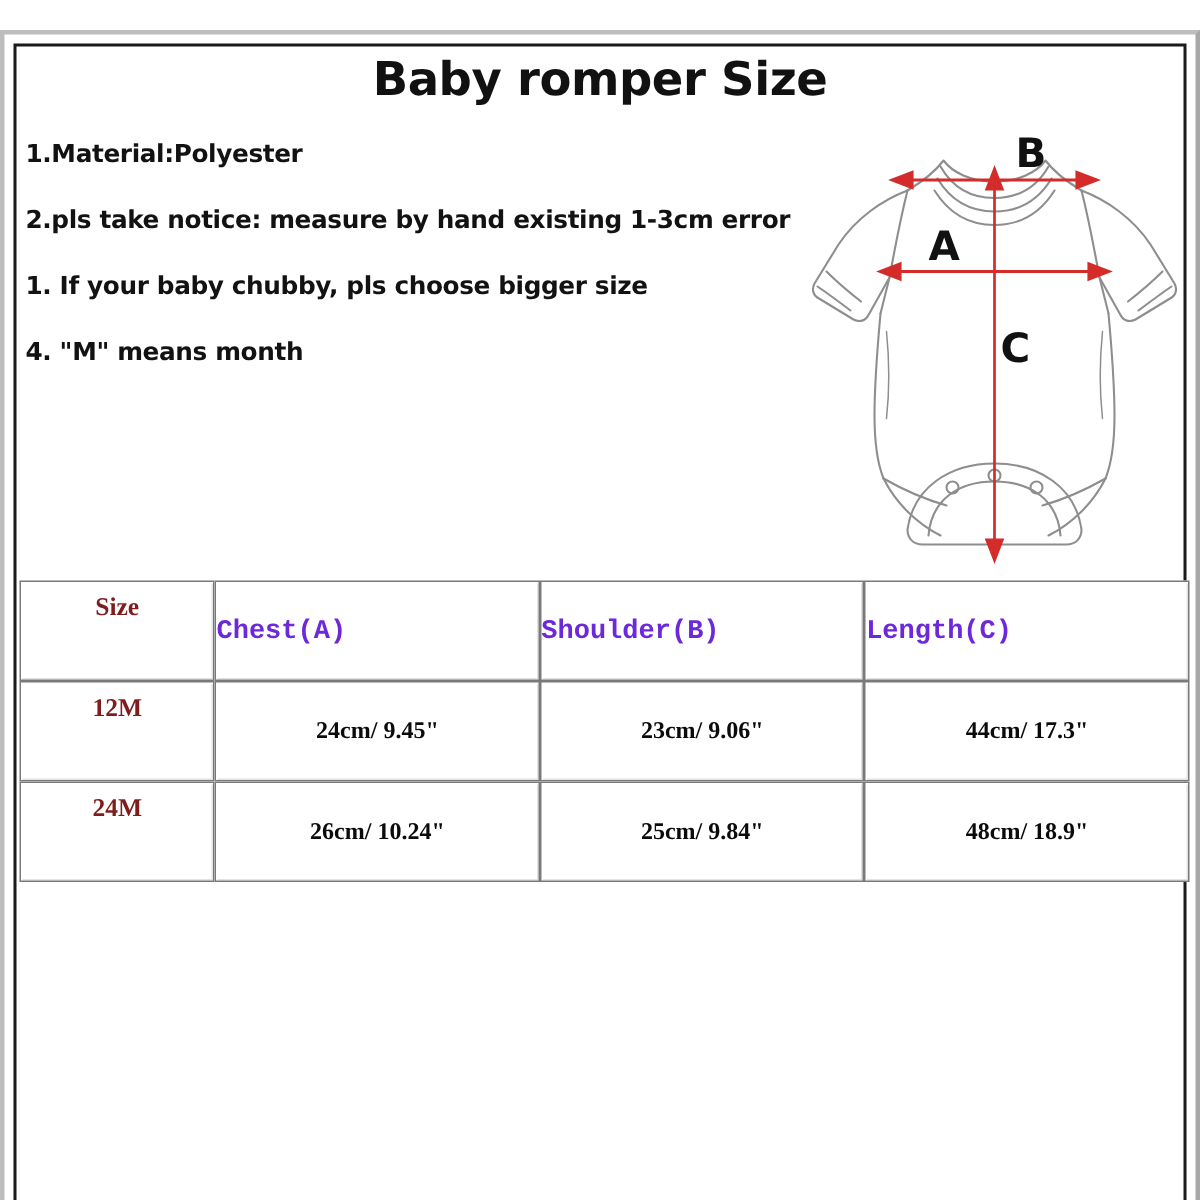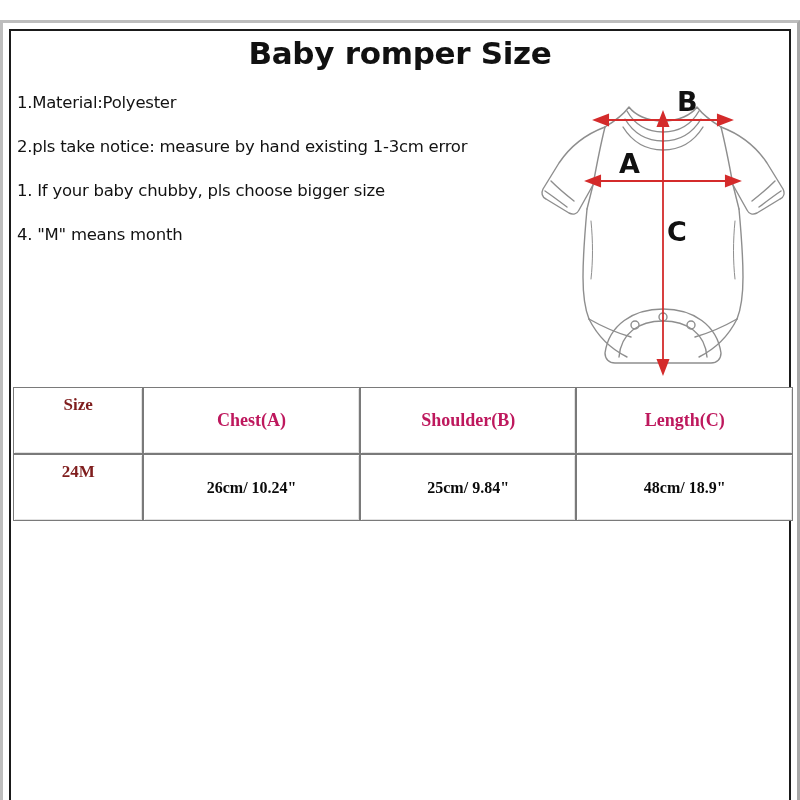--- a/index.html
+++ b/index.html
@@ -52,21 +52,21 @@
 
   
   #notes {
     position: absolute;
     left: 14px;
     top: 70px;
     width: 510px;
   }
   .note {
     font-family: "DejaVu Sans", sans-serif;
-    font-weight: normal;
+    font-weight: bold;
     font-size: 16.5px;
     line-height: 20px;
     color: #121212;
     margin-bottom: 24px;
     letter-spacing: -0.25px;
   }
   .note:last-child { margin-bottom: 0; }
 
   
   #romper {
@@ -102,25 +102,25 @@
     font-family: "Liberation Serif", "DejaVu Serif", serif;
     font-weight: bold;
     font-size: 17px;
     color: #7f1d1d;
     text-align: center;
     vertical-align: top !important;
     padding-top: 7px !important;
     height: 58px;
   }
   .head-cell {
-    font-family: Liberation Serif, serif;
+    font-family: Liberation Mono, monospace;
     font-weight: bold;
     font-size: 18px;
-    color: #be185d;
-    text-align: center;
+    color: #6d28d9;
+    text-align: left;
   }
   .data-cell {
     font-family: "Liberation Serif", "DejaVu Serif", serif;
     font-weight: bold;
     font-size: 16px;
     color: #0b0b0b;
     text-align: center;
   }
   .row-h { height: 58px; }
 </style>
@@ -216,20 +216,26 @@
     </colgroup>
     <tbody>
       <tr class="row-h">
         <td class="size-cell">Size</td>
         <td class="head-cell">Chest(A)</td>
         <td class="head-cell">Shoulder(B)</td>
         <td class="head-cell">Length(C)</td>
       </tr>
 
       <tr class="row-h">
+        <td class="size-cell">12M</td>
+        <td class="data-cell">24cm/ 9.45"</td>
+        <td class="data-cell">23cm/ 9.06"</td>
+        <td class="data-cell">44cm/ 17.3"</td>
+      </tr>
+      <tr class="row-h">
         <td class="size-cell">24M</td>
         <td class="data-cell">26cm/ 10.24"</td>
         <td class="data-cell">25cm/ 9.84"</td>
         <td class="data-cell">48cm/ 18.9"</td>
       </tr>
     </tbody>
   </table>
 </div>
 
 </body></html>

